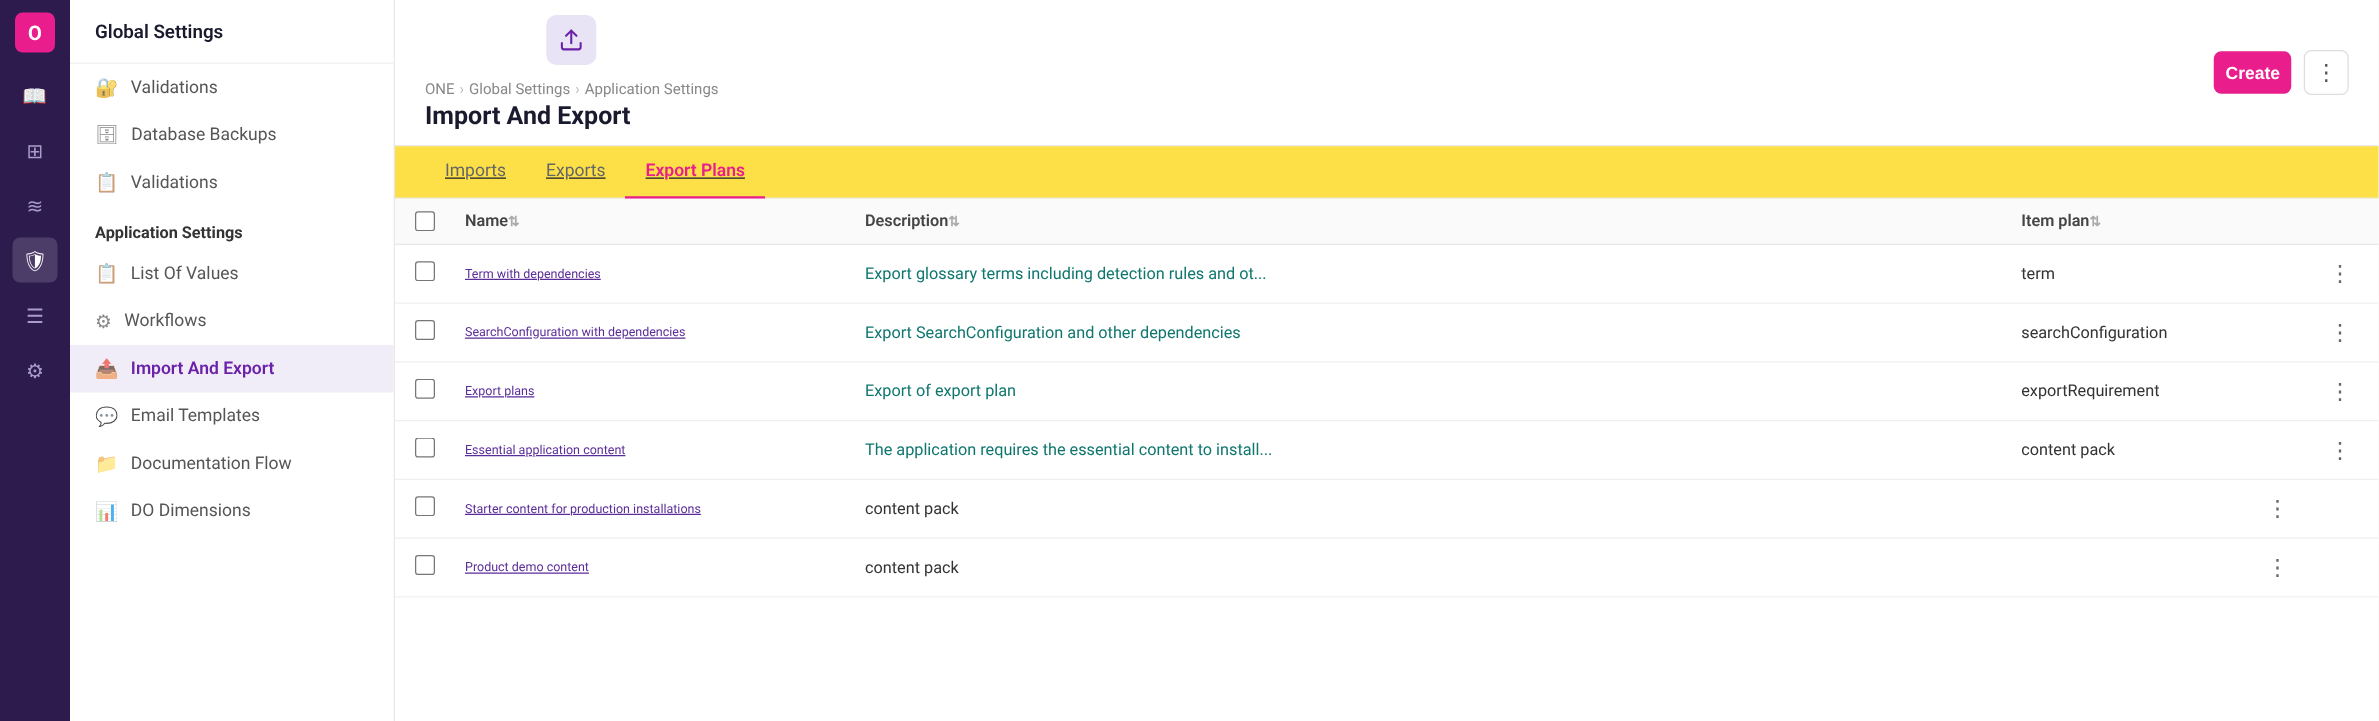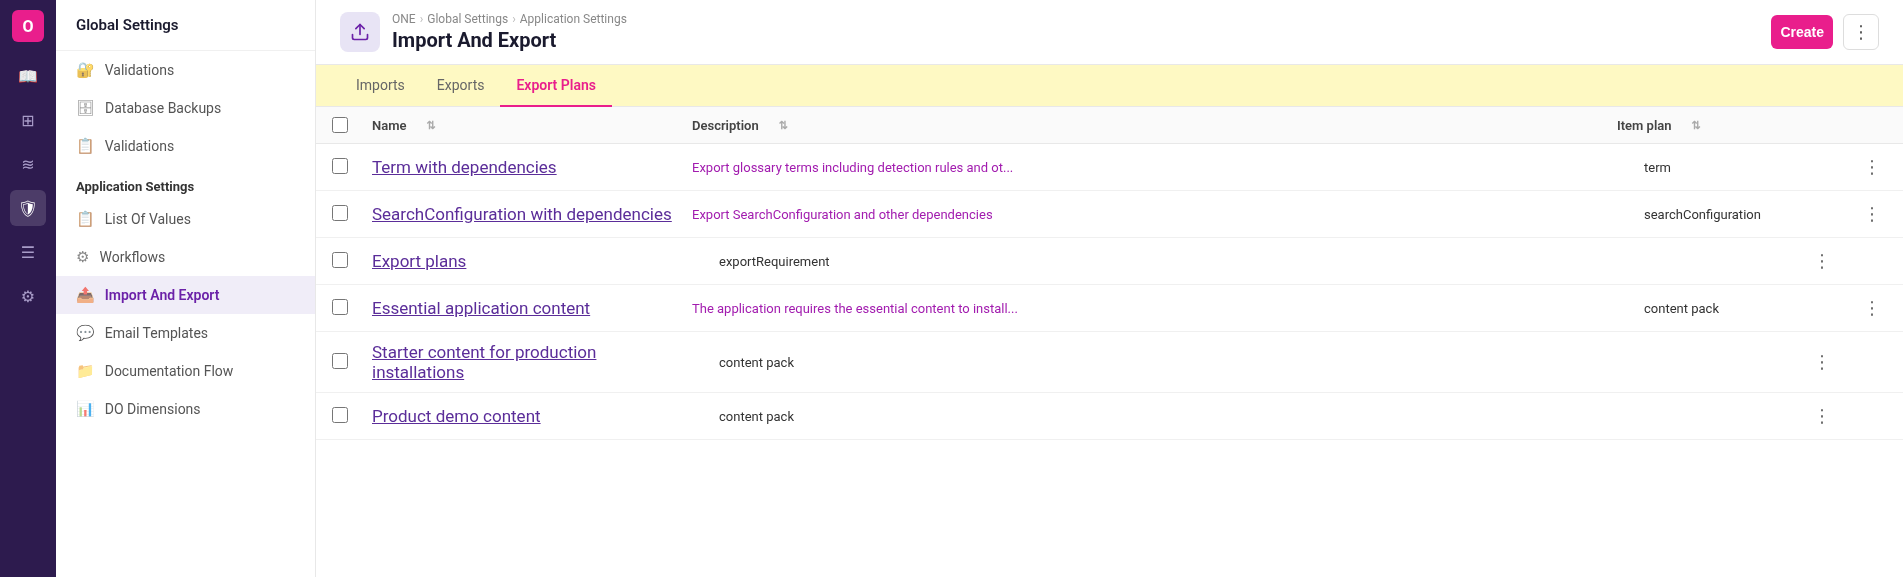--- a/index.html
+++ b/index.html
@@ -97,20 +97,21 @@
       padding: 12px 24px;
       display: flex;
       align-items: center;
       justify-content: space-between;
       flex-shrink: 0;
     }
     .top-header-left {
       display: flex;
       align-items: center;
       gap: 12px;
+      flex-direction: column;
     }
     .header-icon-box {
       width: 40px; height: 40px;
       background: #e8e4f5;
       border-radius: 8px;
       display: flex; align-items: center; justify-content: center;
       color: #6b21a8;
       font-size: 18px;
     }
     .header-title-section {}
@@ -150,26 +151,27 @@
       border-radius: 6px;
       background: white;
       display: flex; align-items: center; justify-content: center;
       cursor: pointer;
       font-size: 18px;
       color: #555;
     }
 
     
     .tabs-bar {
-      background: #fef9c3;
+      background: #fde047;
       border-bottom: 1px solid #e8e8e8;
       padding: 0 24px;
       display: flex;
       gap: 0;
       flex-shrink: 0;
+      text-decoration: underline;
     }
     .tab {
       padding: 12px 16px;
       cursor: pointer;
       font-size: 14px;
       color: #666;
       border-bottom: 2px solid transparent;
       margin-bottom: -1px;
     }
     .tab.active {
@@ -194,21 +196,21 @@
       font-weight: 600;
       font-size: 13px;
       color: #444;
       position: sticky;
       top: 0;
       z-index: 2;
     }
     .table-header-cell {
       display: flex;
       align-items: center;
-      gap: 20px;
+      gap: 0;
     }
     .sort-icon { color: #aaa; font-size: 11px; }
     .table-row {
       display: grid;
       grid-template-columns: 40px 320px 1fr 220px 50px;
       padding: 10px 16px;
       border-bottom: 1px solid #f0f0f0;
       align-items: center;
       font-size: 14px;
     }
@@ -217,34 +219,33 @@
       border: 1px solid #ccc;
       border-radius: 3px;
       cursor: pointer;
       background: white;
       flex-shrink: 0;
     }
     .cell-name {
       color: #5b2d99;
       cursor: pointer;
       text-decoration: underline;
-      font-size: 17px;
+      font-size: 10px;
     }
     .cell-desc {
-      color: #a21caf;
+      color: #0f766e;
       font-size: 13px;
       white-space: nowrap;
       overflow: hidden;
       text-overflow: ellipsis;
       padding-right: 16px;
     }
     .cell-type {
       color: #333;
       font-size: 13px;
-      margin-left: 27px;
     }
     .cell-actions {
       display: flex;
       justify-content: flex-end;
     }
     .dots-btn {
       background: none;
       border: none;
       cursor: pointer;
       color: #666;
@@ -390,20 +391,21 @@
       <div class="cell-actions">
         <button class="dots-btn">⋮</button>
       </div>
     </div>
 
     <div class="table-row">
       <div>
         <input type="checkbox" class="checkbox" style="">
       </div>
       <div class="cell-name">Export plans</div>
+      <div class="cell-desc">Export of export plan</div>
       <div class="cell-type">exportRequirement</div>
       <div class="cell-actions">
         <button class="dots-btn">⋮</button>
       </div>
     </div>
 
     <div class="table-row">
       <div>
         <input type="checkbox" class="checkbox" style="">
       </div>

